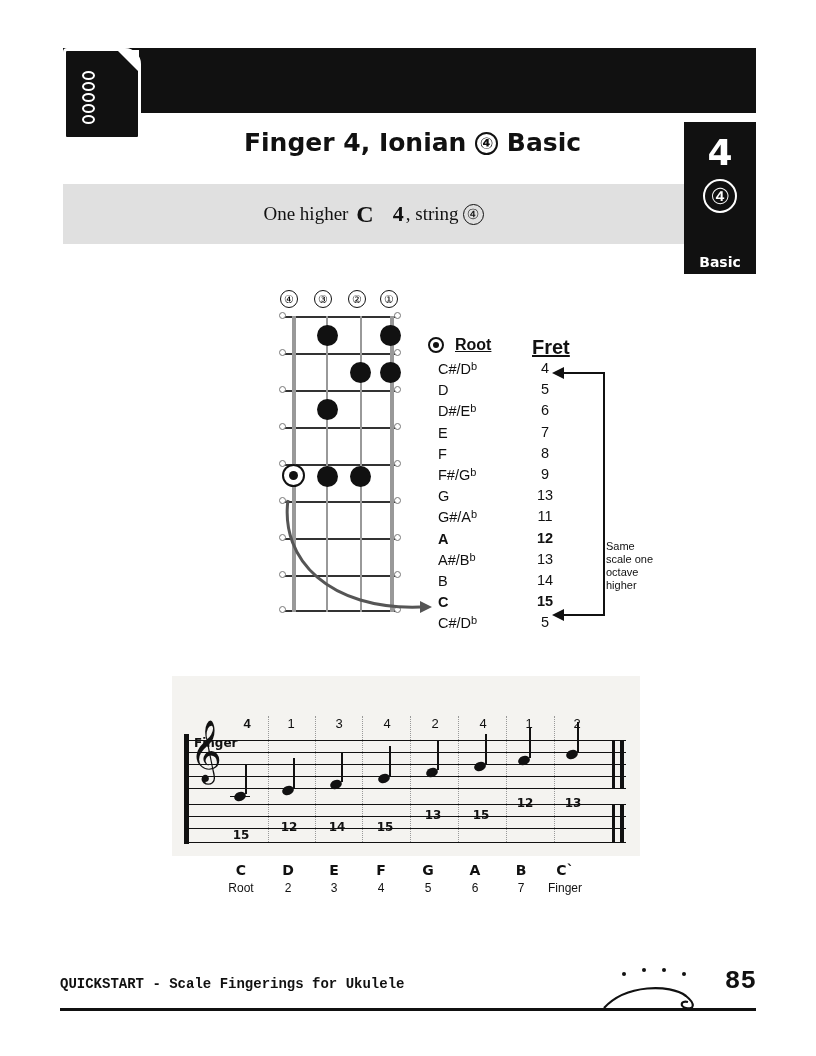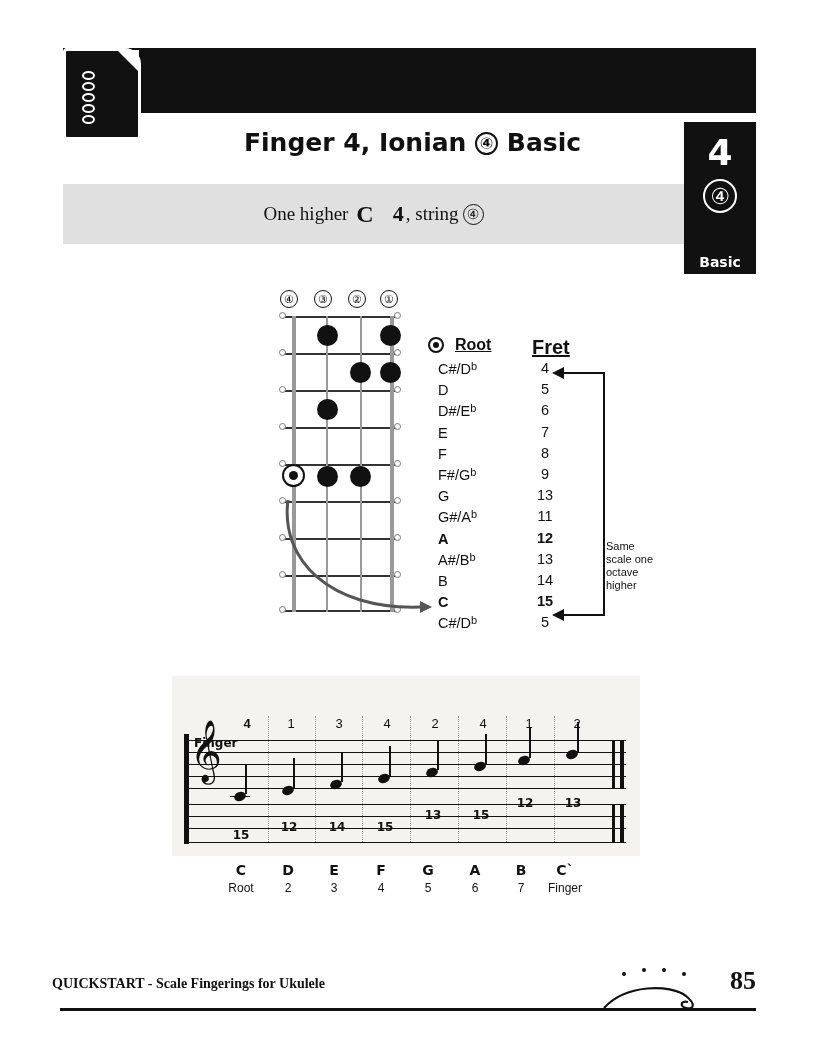--- a/index.html
+++ b/index.html
@@ -241,27 +241,27 @@
   .deg-sub {
     font-family: "Liberation Sans", sans-serif; font-size: 12px; color:#111; margin-top: 3px;
   }
 
   
   .footer-rule {
     position: absolute; left: 60px; top: 1008px; width: 696px; height: 2.5px;
     background: #111;
   }
   .footer-text {
-    position: absolute; left: 52px; top: 976px;
-    font-family: Liberation Serif, serif; font-weight: bold;
+    position: absolute; left: 60px; top: 976px;
+    font-family: Liberation Mono, monospace; font-weight: bold;
     font-size: 14px; color: #111;
   }
   .page-num {
     position: absolute; right: 60px; top: 966px;
-    font-family: Liberation Serif, serif; font-weight: bold;
+    font-family: Liberation Mono, monospace; font-weight: bold;
     font-size: 26px; color: #111;
   }
   .uke-doodle { position: absolute; left: 600px; top: 966px; width: 120px; height: 48px; }
   .uke-doodle .d {
     position: absolute; width: 4px; height: 4px; border-radius: 50%; background: #111;
   }
 </style>
 </head>
 <body>
 

